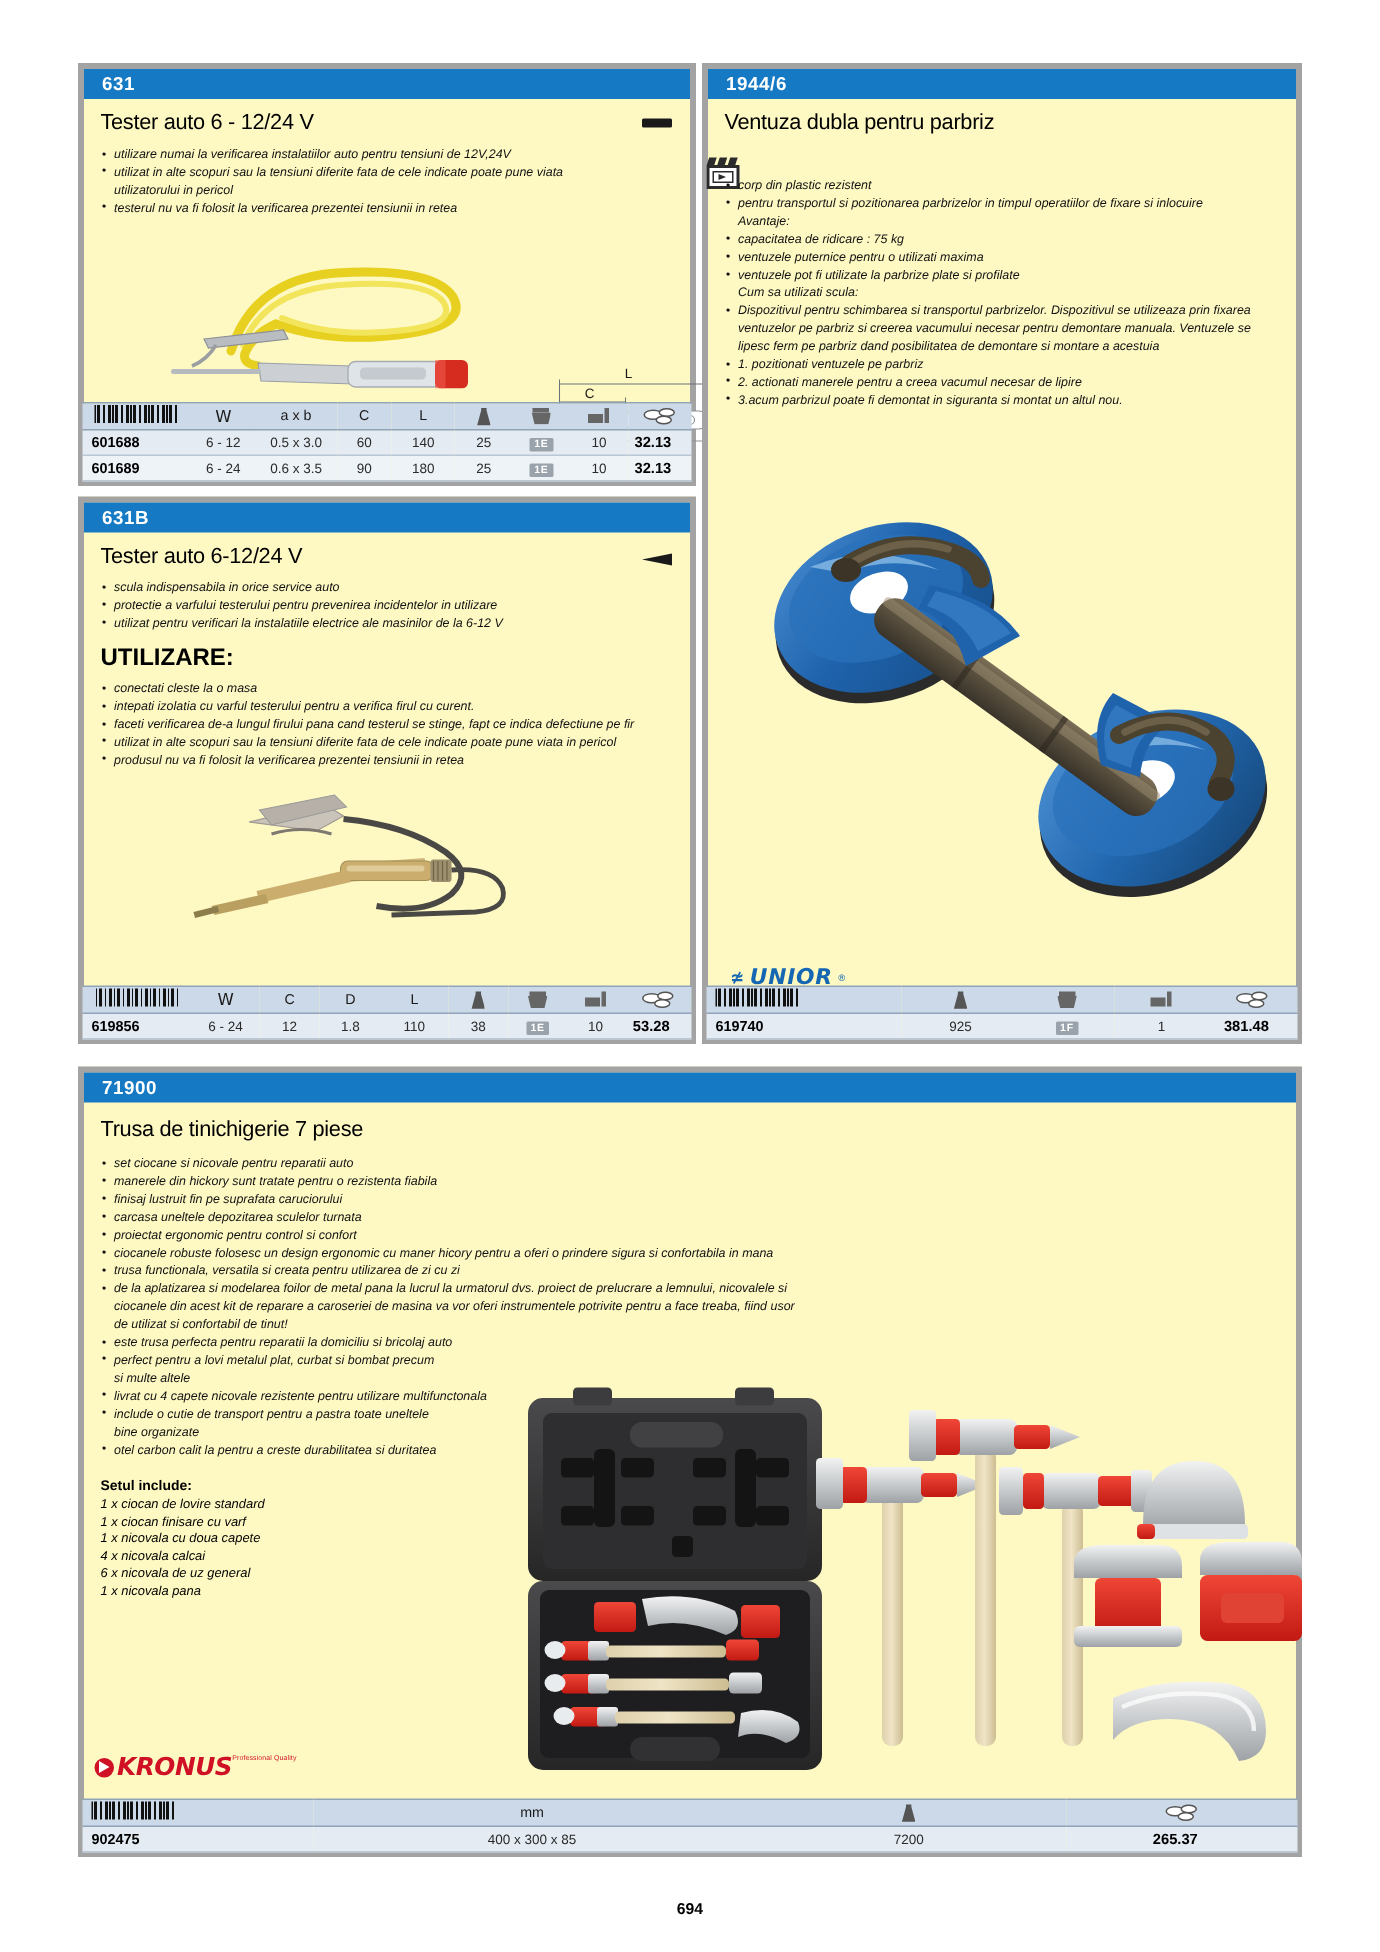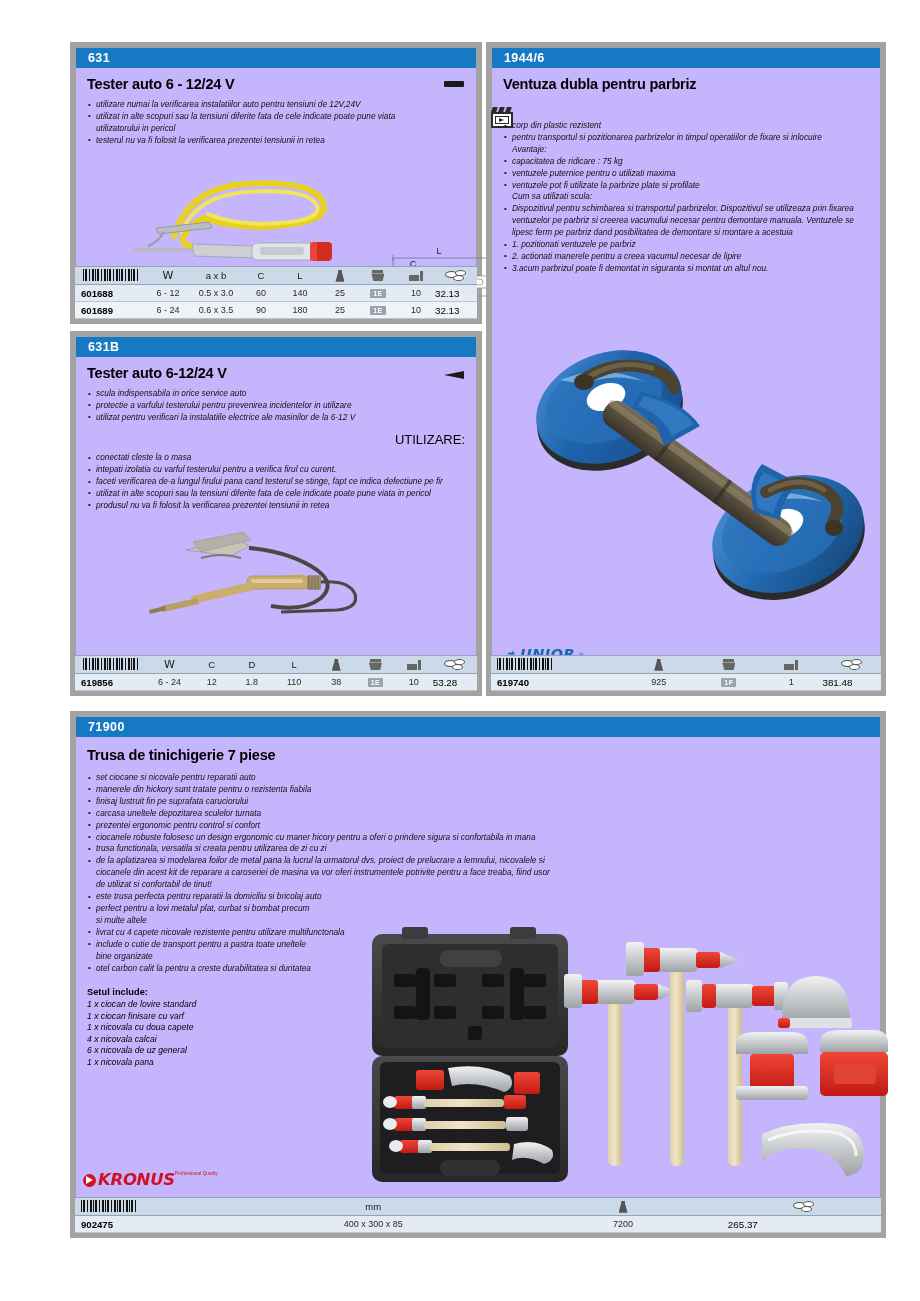--- a/index.html
+++ b/index.html
@@ -8,38 +8,37 @@
     background: #ffffff;
     font-family: "Liberation Sans", sans-serif;
     color: #000;
     overflow: hidden;
   }
   .page { position: relative; width: 920px; height: 1301px; }
 
   
   .card {
     position: absolute;
-    border: 6px solid #a3a3a3;
-    background: #c4b5fd;
-    margin-left: 18px;
+    border: 4px solid #a3a3a3;
+    background: #fef9c3;
   }
   .code-bar {
     background: #1679c4;
     color: #fff;
     font-weight: bold;
     font-size: 12.5px;
     padding: 4px 0 4px 12px;
     letter-spacing: .4px;
     height: 20px;
     line-height: 12px;
   }
   .card-body { position: relative; padding: 8px 11px 0 11px; }
   .prod-title {
     font-size: 14.5px;
-    font-weight: bold;
+    font-weight: normal;
     letter-spacing: -.2px;
     margin-bottom: 7px;
   }
   .bullets { list-style: none; }
   .bullets li {
     font-size: 8.3px;
     font-style: italic;
     line-height: 11.4px;
     color: #111;
     position: relative;
@@ -52,24 +51,23 @@
     left: 1px; top: -0.5px;
     font-style: normal;
     font-size: 8px;
   }
   .bullets li.nodot { padding-left: 9px; }
   .bullets li.nodot::before { content: ""; }
   .bullets li.cont { padding-left: 9px; }
   .bullets li.cont::before { content: ""; }
 
   .sub-head {
-    font-size: 13px;
-    font-weight: normal;
+    font-size: 16px;
+    font-weight: bold;
     margin: 9px 0 5px 0;
-    text-align: right;
   }
   .set-head {
     font-size: 9.3px;
     font-weight: bold;
     margin: 13px 0 2px 0;
   }
   .set-list { list-style: none; }
   .set-list li {
     font-size: 8.6px;
     font-style: italic;
@@ -182,22 +180,22 @@
     font-size: 9px;
     text-align: center;
     color: #2a2a2a;
   }
   table.spec tr:nth-child(even) td { background: #eef3f8; }
   table.spec td.code {
     font-weight: bold; font-size: 9.6px; color: #000;
     text-align: left; padding-left: 6px;
   }
   table.spec td.price {
-    font-weight: normal; font-size: 9.8px; color: #000;
-    text-align: left; padding-right: 9px;
+    font-weight: bold; font-size: 9.8px; color: #000;
+    text-align: center; padding-right: 9px;
   }
   .barcode {
     display: inline-block;
     height: 12px; width: 56px;
     background: repeating-linear-gradient(to right,
       #111 0 1px, transparent 1px 2px, #111 2px 4px, transparent 4px 6px,
       #111 6px 7px, transparent 7px 9px, #111 9px 11px, transparent 11px 12px);
   }
   .pkg-badge {
     display: inline-block;
@@ -627,21 +625,21 @@
 
   <div class="card" style="left:52px; top:711px; width:816px; height:527px;">
     <div class="code-bar">71900</div>
     <div class="card-body" style="padding-top:10px;">
       <div class="prod-title" style="margin-bottom:9px;">Trusa de tinichigerie 7 piese</div>
       <ul class="bullets" style="max-width:580px;">
         <li>set ciocane si nicovale pentru reparatii auto</li>
         <li>manerele din hickory sunt tratate pentru o rezistenta fiabila</li>
         <li>finisaj lustruit fin pe suprafata caruciorului</li>
         <li>carcasa uneltele depozitarea sculelor turnata</li>
-        <li>prezentei ergonomic pentru control si confort</li>
+        <li>proiectat ergonomic pentru control si confort</li>
         <li>ciocanele robuste folosesc un design ergonomic cu maner hicory pentru a oferi o prindere sigura si confortabila in mana</li>
         <li>trusa functionala, versatila si creata pentru utilizarea de zi cu zi</li>
         <li>de la aplatizarea si modelarea foilor de metal pana la lucrul la urmatorul dvs. proiect de prelucrare a lemnului, nicovalele si</li>
         <li class="cont">ciocanele din acest kit de reparare a caroseriei de masina va vor oferi instrumentele potrivite pentru a face treaba, fiind usor</li>
         <li class="cont">de utilizat si confortabil de tinut!</li>
         <li>este trusa perfecta pentru reparatii la domiciliu si bricolaj auto</li>
         <li>perfect pentru a lovi metalul plat, curbat si bombat precum</li>
         <li class="cont">si multe altele</li>
         <li>livrat cu 4 capete nicovale rezistente pentru utilizare multifunctonala</li>
         <li>include o cutie de transport pentru a pastra toate uneltele</li>
@@ -804,13 +802,14 @@
             <td class="code">902475</td>
             <td>400 x 300 x 85</td>
             <td>7200</td>
             <td class="price">265.37</td>
           </tr>
         </tbody>
       </table>
     </div>
   </div>
 
+  <div class="page-num">694</div>
 </div>
 
 </body></html>

